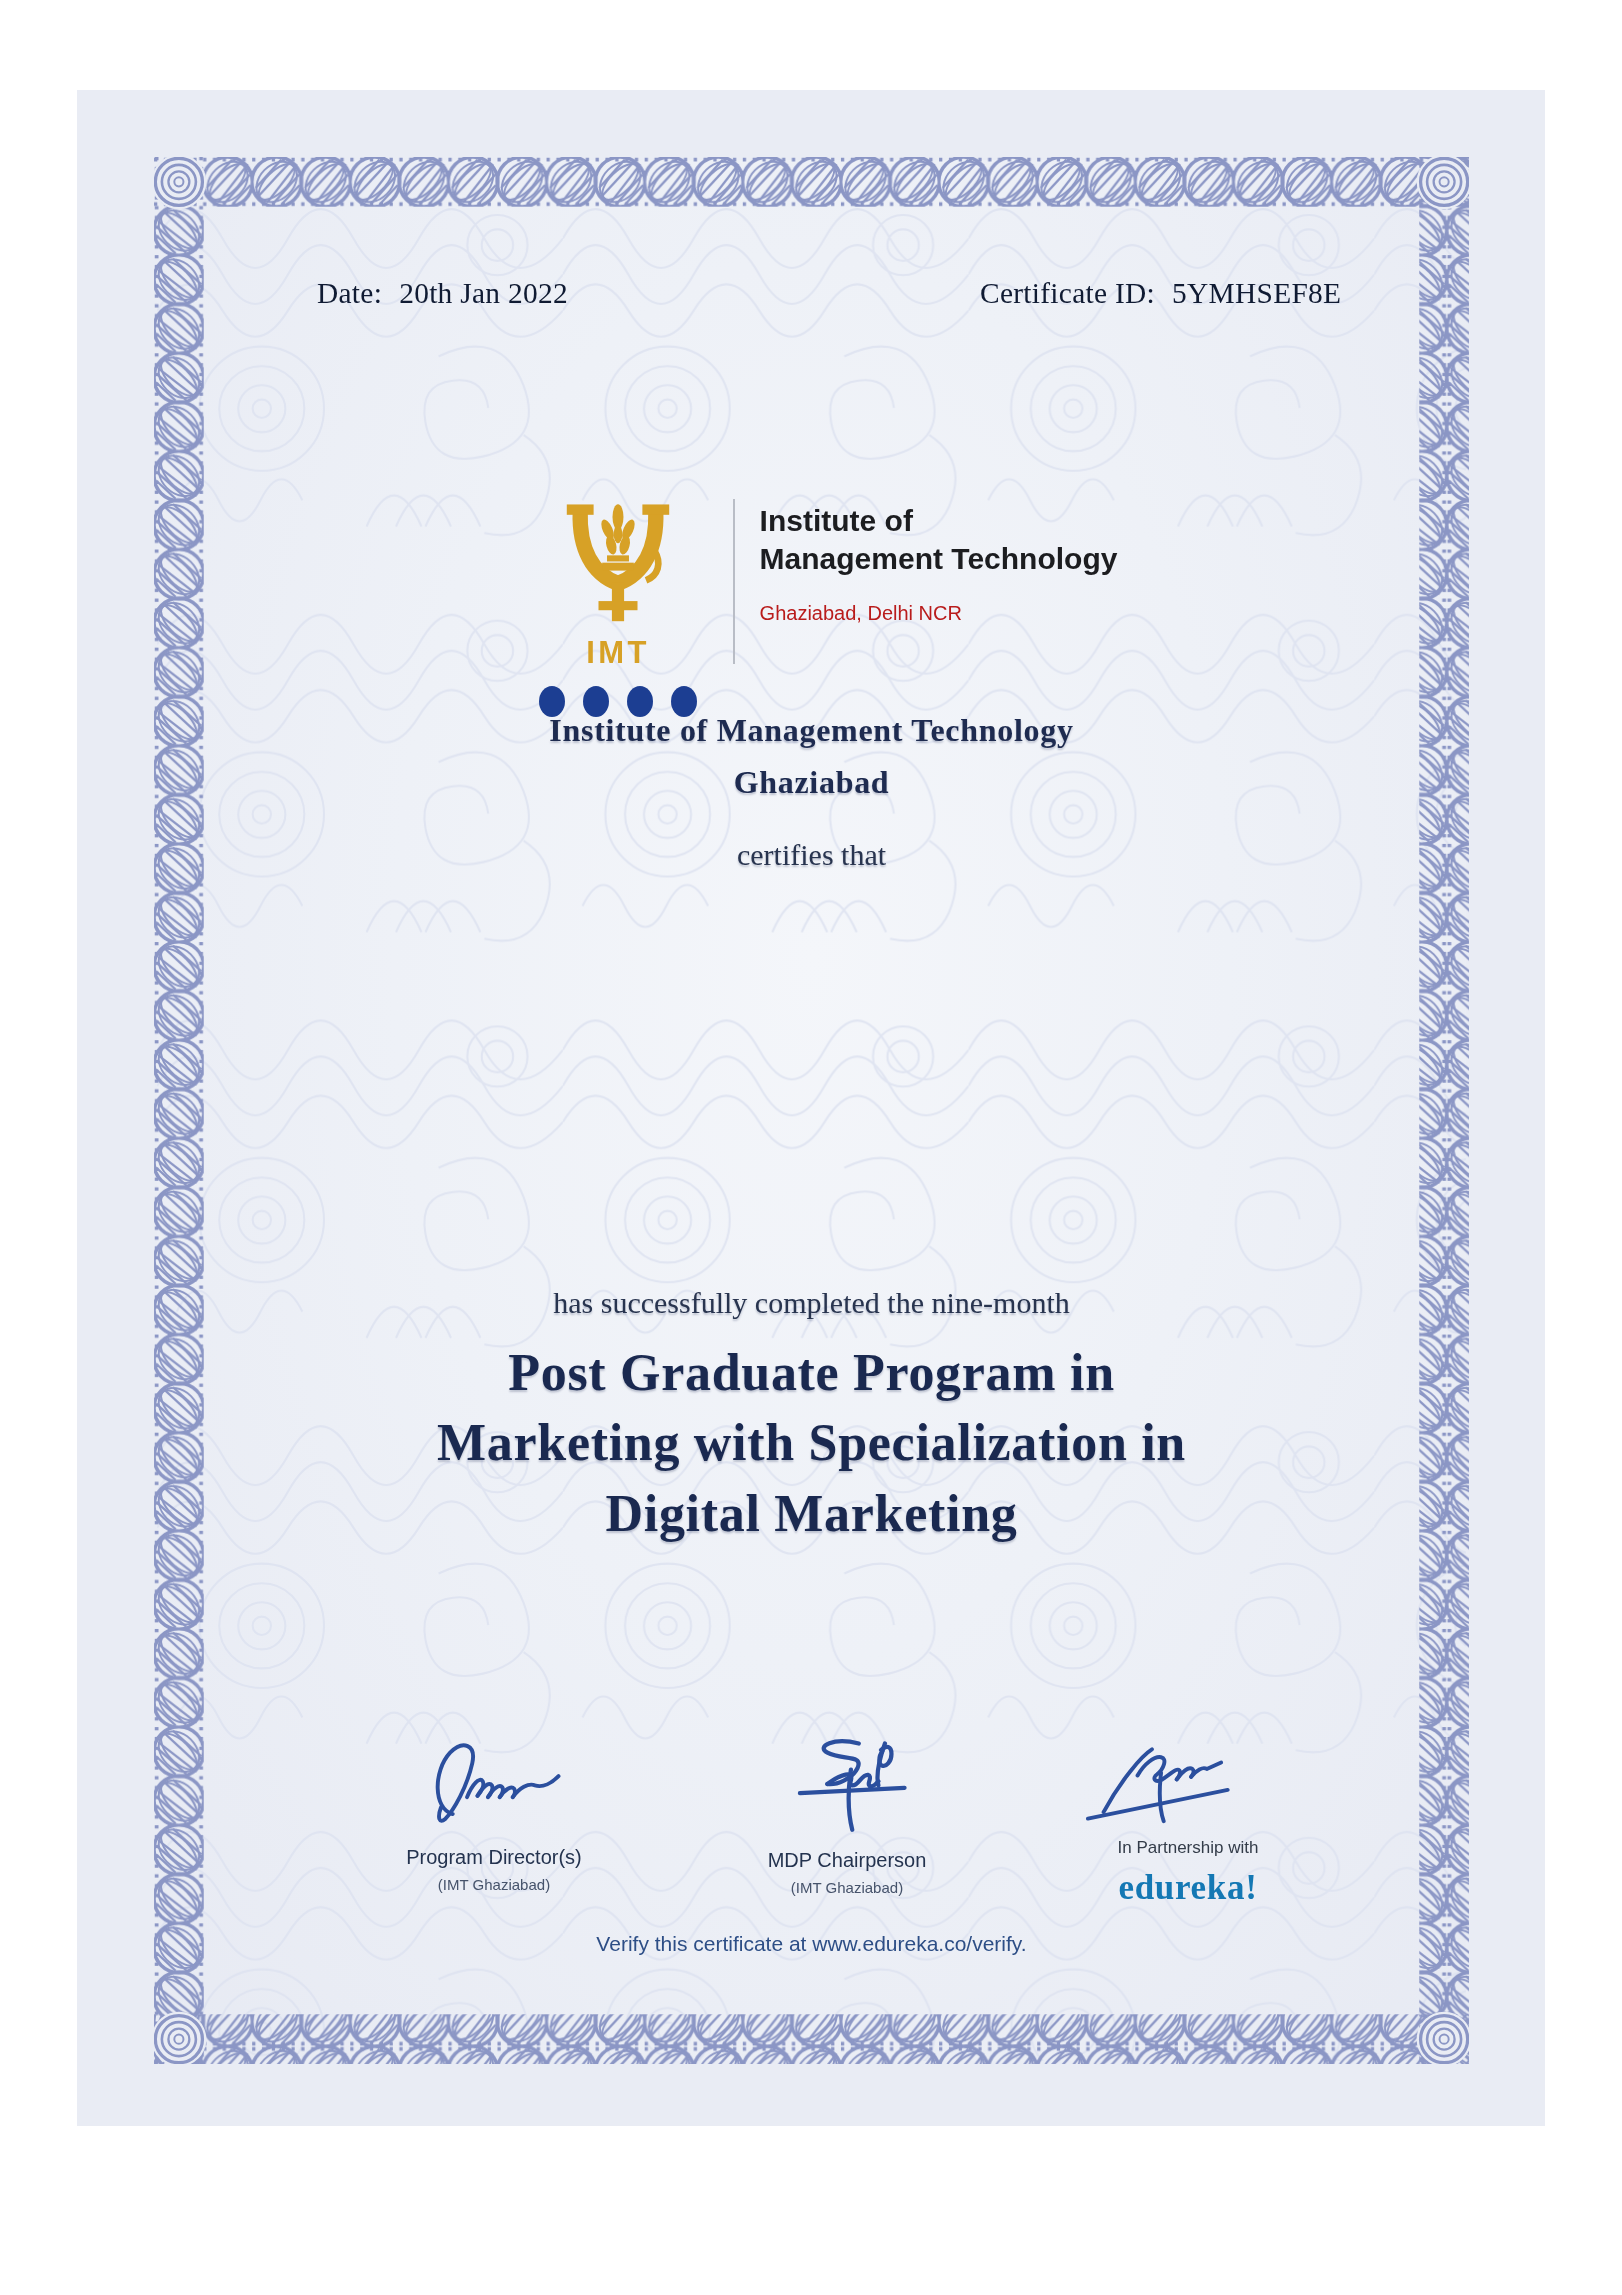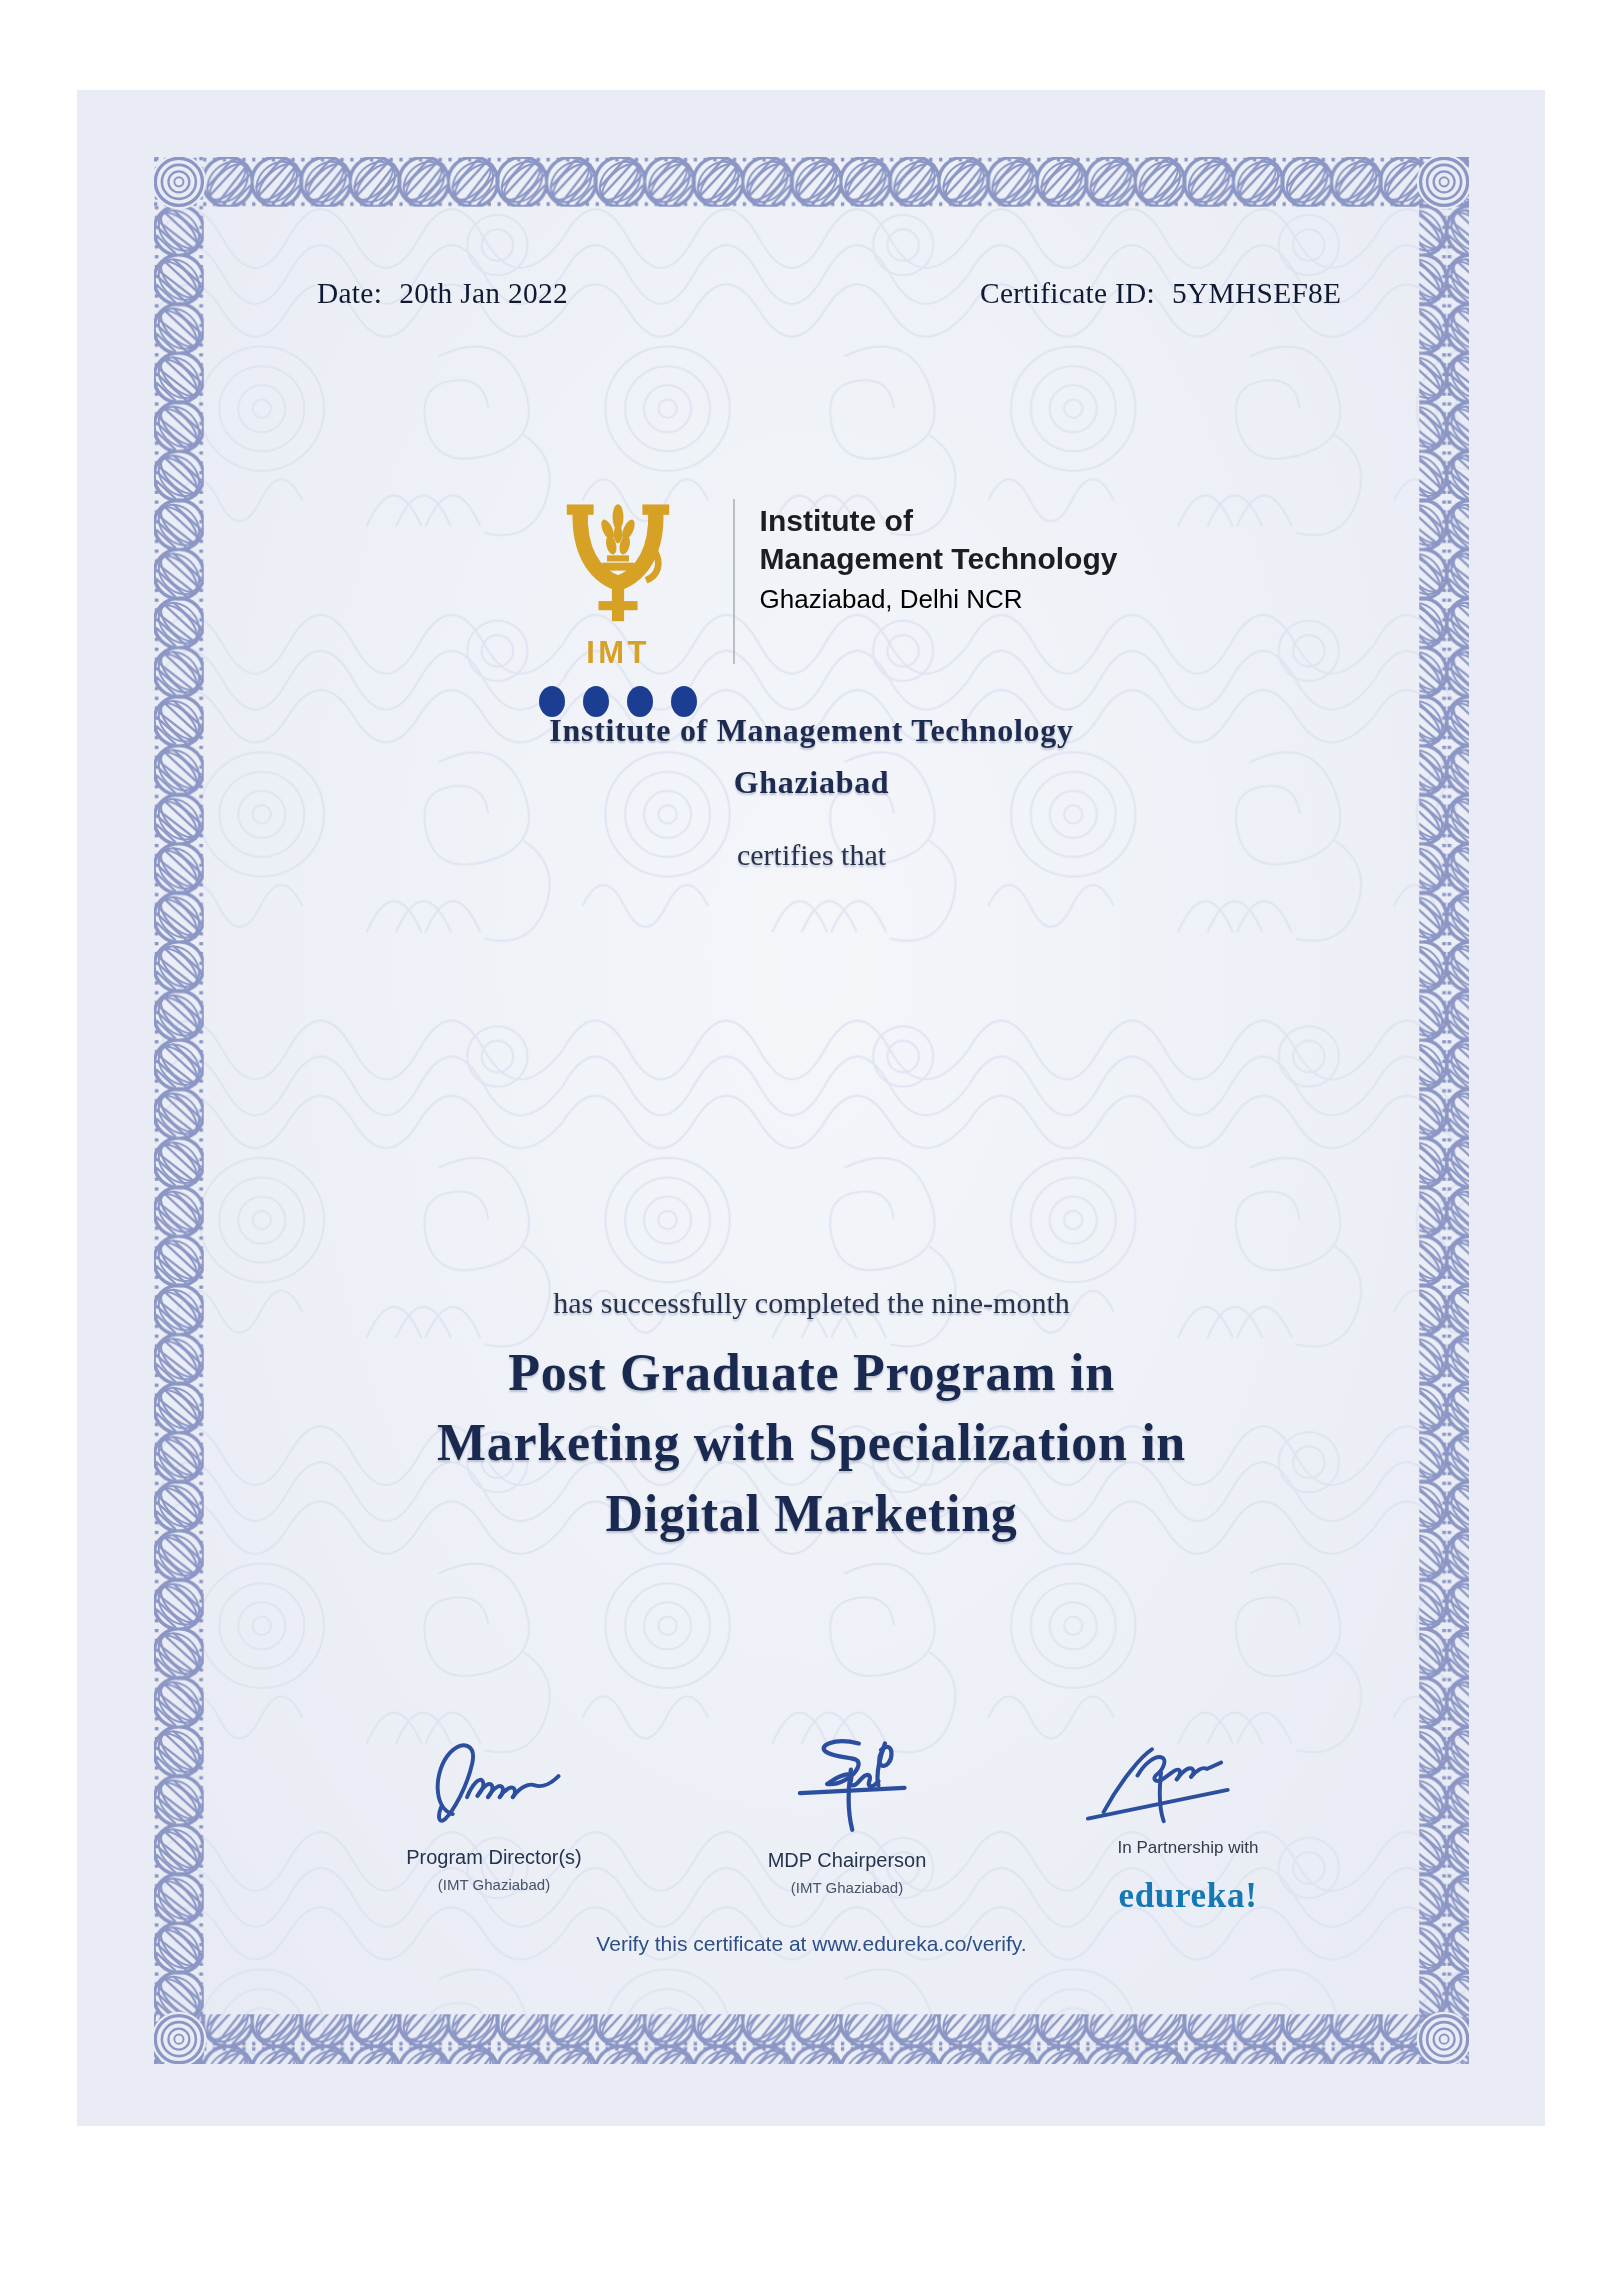--- a/index.html
+++ b/index.html
@@ -40,35 +40,35 @@
     font-weight: bold; font-size: 31px; color: #d7a126; letter-spacing: 3.3px;
     margin-top: -1.3px;
   }
   .dots-row { margin-top: 15.7px; display: flex; justify-content: center; gap: 18.3px; }
   .dot { width: 26px; height: 31px; border-radius: 50%; background: #1c3e92; }
   .logo-sep { width: 2px; height: 165px; background: #b9bdc6; margin: 3.9px 25px 0 19.6px; }
   .logo-text-col { font-family: "Liberation Sans", sans-serif; padding-top: 6.5px; }
   .logo-text-col .l1, .logo-text-col .l2 {
     font-weight: bold; font-size: 30px; color: #1c1d20; line-height: 1.28;
   }
-  .logo-text-col .l3 { font-size: 26px; color: #000000; margin-top: 6px; }
+  .logo-text-col .l3 { font-size: 20px; color: #b91c1c; margin-top: 24px; }
 
   .navy-shadow { text-shadow: 0 2px 2px rgba(40, 50, 90, 0.25); }
 
   .heading { font-size: 32px; font-weight: bold; color: #1e2b50; letter-spacing: 0.7px; }
   .certifies { font-size: 30px; color: #28344f; }
   .recipient { font-size: 80px; font-style: italic; color: #222d49; letter-spacing: 1.3px; }
   .completion { font-size: 30px; color: #28344f; }
   .program { font-size: 52px; font-weight: bold; color: #1a2950; letter-spacing: 0.7px; }
 
   .sig-col { position: absolute; width: 288px; text-align: center; }
   .sig-title { font-family: "Liberation Sans", sans-serif; font-size: 20px; color: #24334f; }
   .sig-subtitle { font-family: "Liberation Sans", sans-serif; font-size: 15px; color: #46536b; margin-top: 6.5px; }
   .partnership { font-family: "Liberation Sans", sans-serif; font-size: 17px; color: #333c49; }
-  .edureka { font-family: "Liberation Serif", serif; font-weight: bold; font-size: 35px; color: #1478b4; letter-spacing: 0.7px; margin-top: 18px; }
+  .edureka { font-family: "Liberation Serif", serif; font-weight: bold; font-size: 35px; color: #1478b4; letter-spacing: 0.7px; margin-top: 10px; }
 
   .verify { font-family: "Liberation Sans", sans-serif; font-size: 21px; color: #2d4e86; }
 </style>
 </head>
 <body>
 
 <div class="page">
 
   <div class="panel"></div>
   <div class="inner-area"></div>

